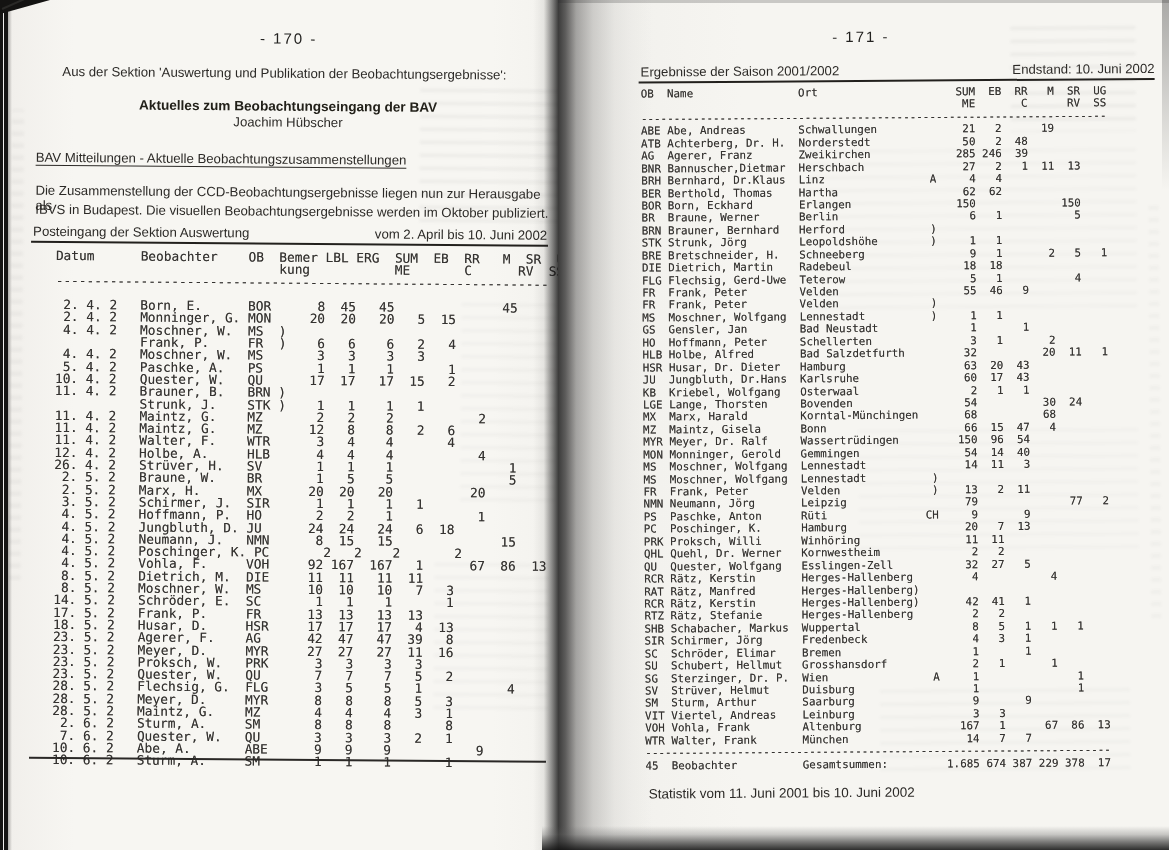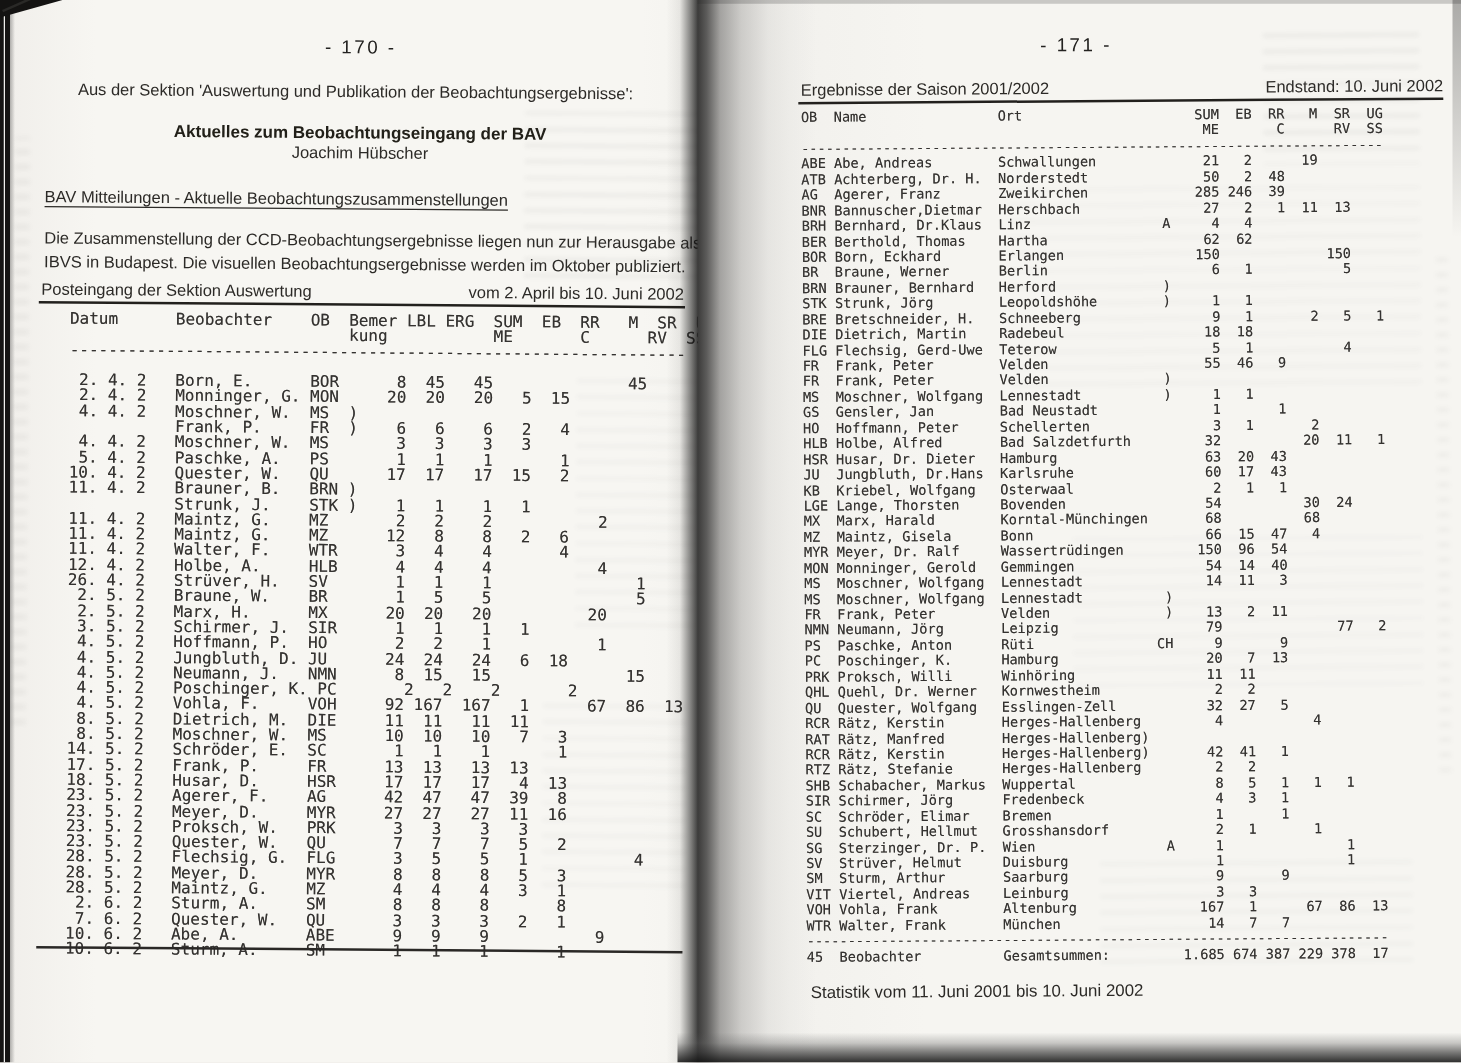--- a/index.html
+++ b/index.html
@@ -5,21 +5,21 @@
   html,body{margin:0;padding:0;}
   body{
     width:1169px;height:850px;position:relative;overflow:hidden;
     background:#e9e7e3;
     font-family:"Liberation Sans",sans-serif;
     color:#2e2c29;
   }
   .scan{position:absolute;inset:0;background:#f4f3ef;}
   .page{position:absolute;top:0;height:850px;}
   .page-left{left:8px;width:550px;
-    background:linear-gradient(90deg,#f1efeb 0%,#f7f6f2 12%,#f7f6f2 88%,#f3f2ee 100%);padding-left:24px;}
+    background:linear-gradient(90deg,#f1efeb 0%,#f7f6f2 12%,#f7f6f2 88%,#f3f2ee 100%);}
   .page-right{left:558px;width:611px;
     background:linear-gradient(90deg,#e3e1dd 0%,#f2f1ed 12%,#f6f5f1 30%,#f6f5f1 100%);}
   .content{position:absolute;inset:0;}
   .content-left{transform:rotate(0.45deg);transform-origin:60px 120px;}
   .content-right{transform:rotate(-0.4deg);transform-origin:300px 420px;}
 
   .abs{position:absolute;}
   .sans{font-size:13.2px;color:#2c2a27;}
   .pageno{font-size:15px;letter-spacing:2px;color:#232220;}
   .title-bold{font-weight:bold;font-size:13.6px;color:#222019;}

